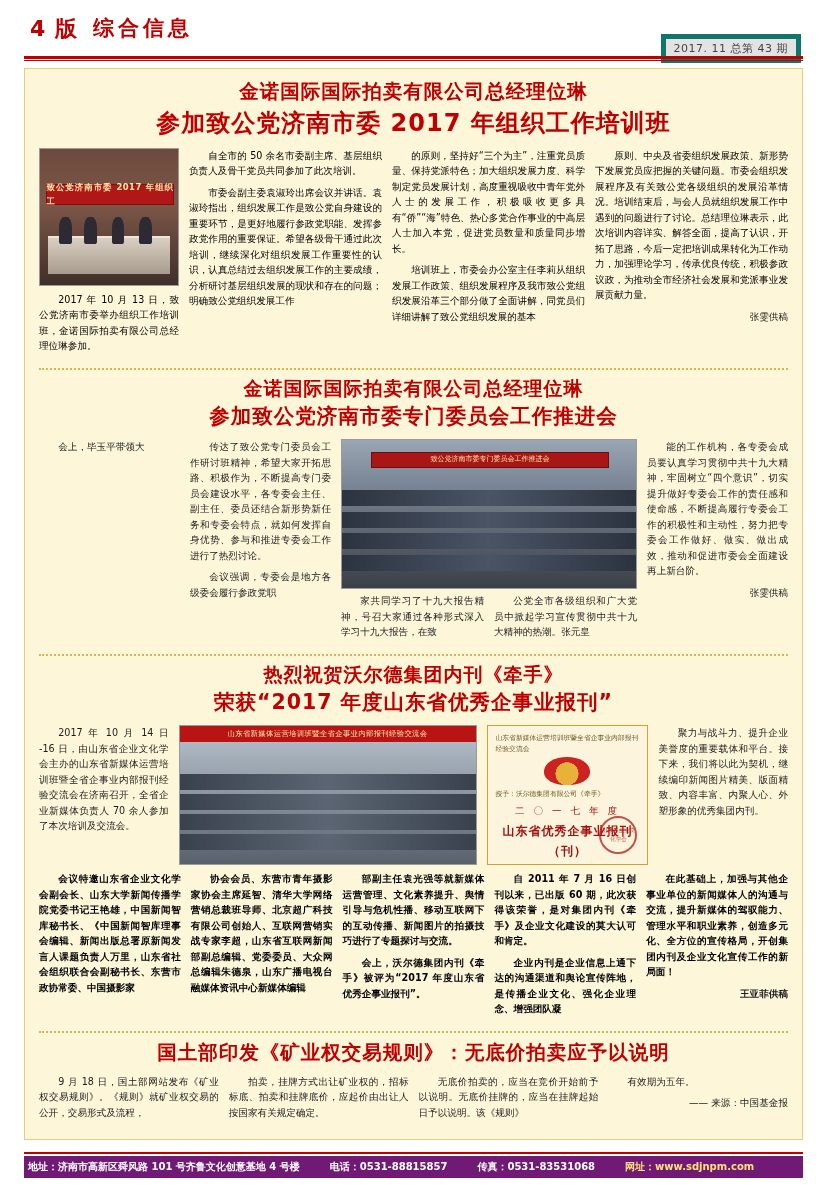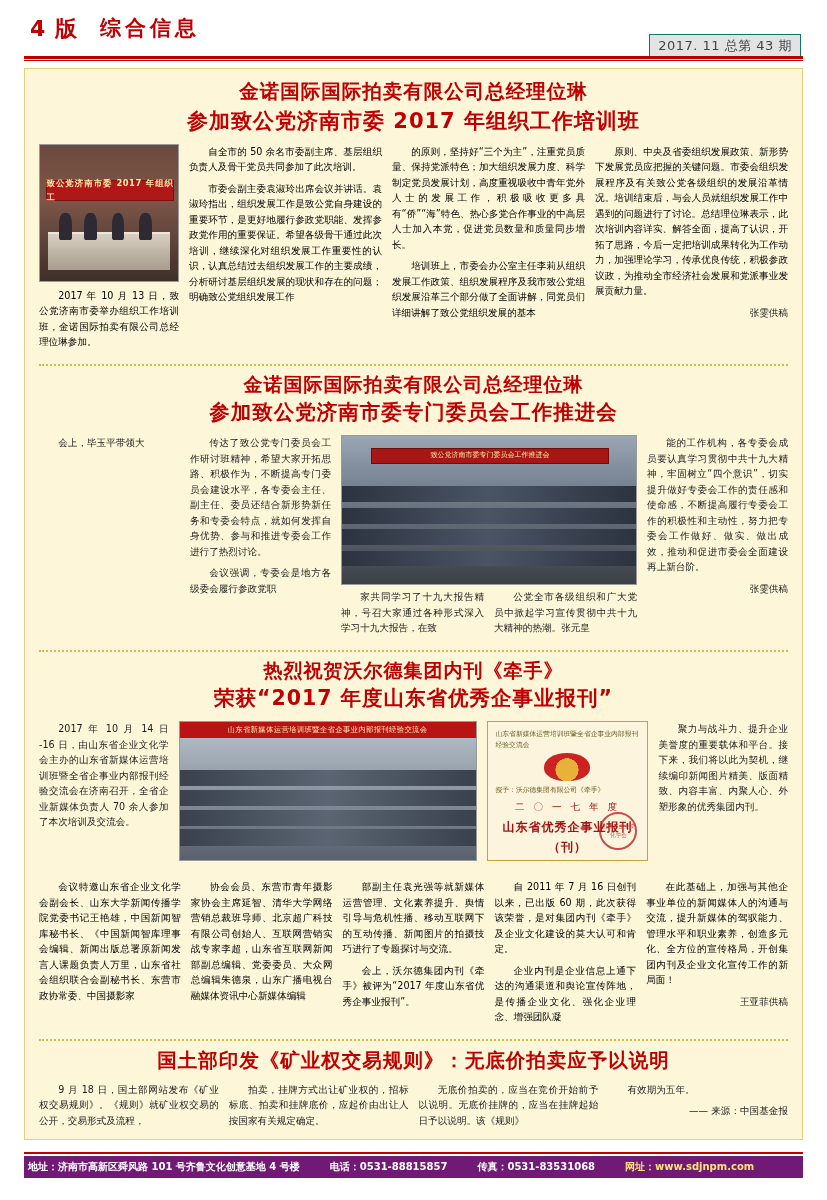--- a/index.html
+++ b/index.html
@@ -25,28 +25,28 @@
     display:flex;align-items:flex-start;
   }
   .page-num{
     font-size:22px;font-weight:bold;color:#c00000;
     font-family:"DejaVu Sans","Liberation Sans",sans-serif;
     letter-spacing:1px;
     text-align:center;
   }
   .section-name{
     font-size:21px;font-weight:bold;color:#c00000;
-    margin-left:22px;letter-spacing:4px;
+    margin-left:15px;letter-spacing:4px;
   }
   .issue-box{
     position:absolute;right:26px;top:34px;
     background:#e3e3e3;color:#444;
-    font-size:13px;
+    font-size:11px;
     padding:2px 8px;
-    border:1px solid #0f766e;
+    border:5px solid #0f766e;
     letter-spacing:.5px;
   }
   .mast-rule{
     position:absolute;left:24px;right:24px;top:56px;
     height:3px;background:#c00000;
   }
   .mast-rule2{
     position:absolute;left:24px;right:24px;top:60px;
     height:1px;background:#c00000;
   }
@@ -64,21 +64,21 @@
   }
   
   .headline{
     text-align:center;
     color:#c00000;
     font-weight:bold;
     letter-spacing:1px;
     line-height:1.35;
   }
   .headline .l1{font-size:19.5px;display:block;}
-  .headline .l2{font-size:21px;display:block;margin-top:2px;}
+  .headline .l2{font-size:24px;display:block;margin-top:2px;}
   .headline-s .l1{font-size:19px;}
   .headline-s .l2{font-size:20.5px;}
   .headline-one{
     text-align:center;color:#c00000;font-weight:bold;
     font-size:19.5px;letter-spacing:1px;
   }
   
   .cols{
     display:flex;
     gap:10px;
@@ -176,21 +176,21 @@
     display:flex;align-items:center;justify-content:center;text-align:center;
   }
   
   .blockA{display:flex;gap:10px;margin-top:8px;}
   .leftcol{width:140px;flex:none;font-size:9.6px;line-height:1.62;text-align:justify;}
   .leftcol p{margin:0 0 6px 0;text-indent:2em;}
   .midwide{flex:1;min-width:0;}
   .threecols{display:flex;gap:10px;}
   .threecols .col{flex:1;min-width:0;font-size:9.6px;line-height:1.62;text-align:justify;}
   .threecols .col p{margin:0 0 6px 0;text-indent:2em;}
-  .fourcols{display:flex;gap:10px;margin-top:12px;}
+  .fourcols{display:flex;gap:10px;margin-top:0;font-weight:bold;}
   .fourcols .col{flex:1;min-width:0;font-size:9.6px;line-height:1.62;text-align:justify;}
   .fourcols .col p{margin:0 0 6px 0;text-indent:2em;}
   
   .footer{
     position:absolute;left:24px;right:24px;bottom:22px;height:22px;
     background:#701a75;color:#fff;
     display:flex;align-items:center;
     font-size:10px;font-weight:bold;
     padding:0 4px;box-sizing:border-box;
     gap:30px;

